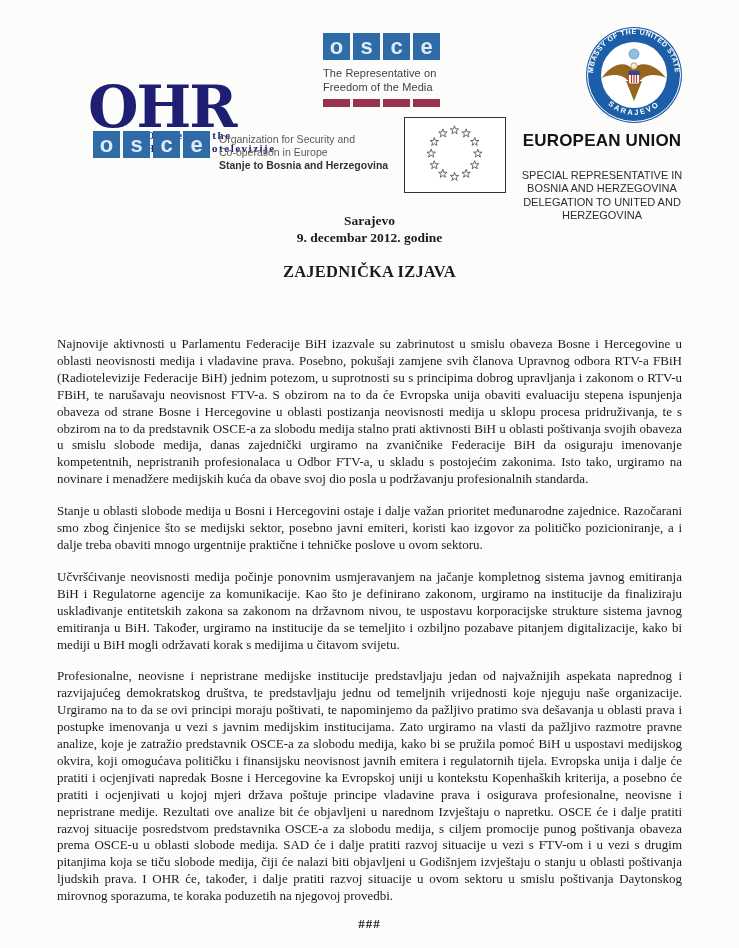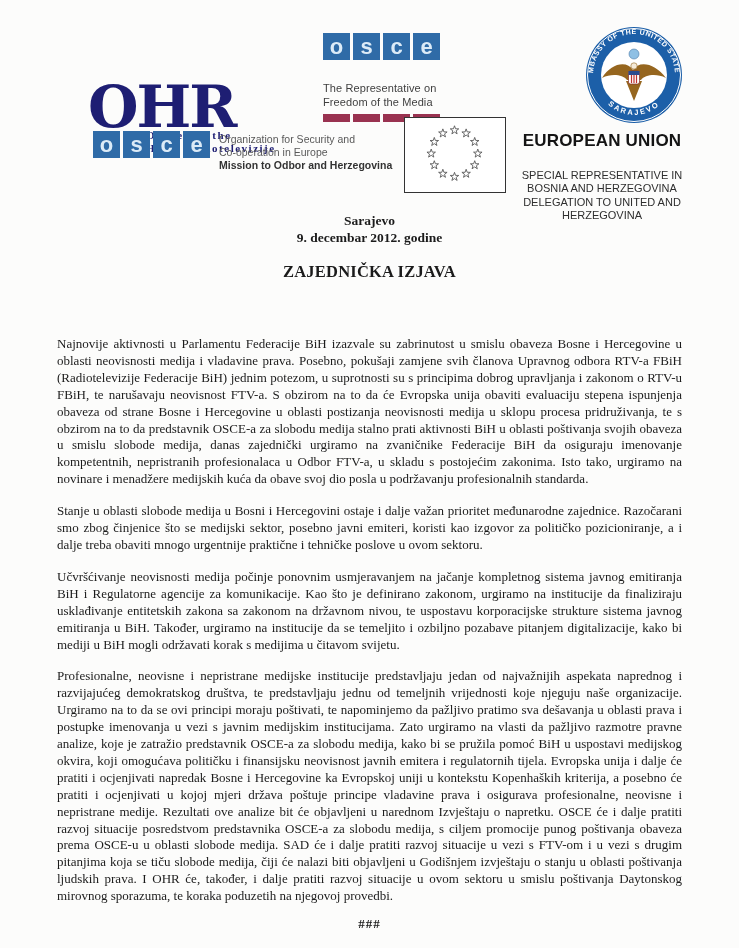--- a/index.html
+++ b/index.html
@@ -19,21 +19,21 @@
     font-size:11px;line-height:13px;letter-spacing:1.5px;word-spacing:4px;color:var(--ohr_navy,#1e1e73);}
 
   
   .sq-row{display:flex;gap:3px;}
   .sq{width:27px;height:27px;background:var(--osce_blue,#2f6ba7);color:var(--osce_letter,#dcebf7);
     font-family:"Liberation Sans",sans-serif;font-weight:bold;font-size:22px;line-height:25px;
     display:flex;align-items:center;justify-content:center;}
 
   
   .rfom{left:323px;top:33px;width:122px;}
-  .rfom-cap{margin-top:22px;font-family:"Liberation Sans",sans-serif;font-size:11px;line-height:13.5px;
+  .rfom-cap{margin-top:7px;font-family:"Liberation Sans",sans-serif;font-size:11px;line-height:13.5px;
     color:#3f3f3f;letter-spacing:.1px;}
   .bar-row{display:flex;gap:3px;margin-top:5px;}
   .bar{width:27px;height:8px;background:var(--osce_maroon,#993250);}
 
   
   .seal{left:584px;top:25px;width:100px;height:100px;}
 
   
   .mission{left:93px;top:131px;display:flex;align-items:flex-start;}
   .mission-cap{margin-left:9px;padding-top:2px;font-family:"Liberation Sans",sans-serif;
@@ -122,21 +122,21 @@
     <div class="abs mission">
       <div class="sq-row">
         <div class="sq">o</div>
         <div class="sq">s</div>
         <div class="sq">c</div>
         <div class="sq">e</div>
       </div>
       <div class="mission-cap">
         <div>Organization for Security and</div>
         <div>Co-operation in Europe</div>
-        <div class="bold">Mission to Odbor and Herzegovina</div>
+        <div class="bold">Stanje to Bosnia and Herzegovina</div>
       </div>
     </div>
 
     <div class="abs eu-flag">
       <svg width="99" height="73" viewBox="0 0 102 74">
         <defs>
           <polygon id="eu-star" points="0,-4.6 1.08,-1.49 4.37,-1.42 1.75,0.57 2.70,3.72 0,1.84 -2.70,3.72 -1.75,0.57 -4.37,-1.42 -1.08,-1.49" fill="#ffffff" stroke="#555555" stroke-width="0.9"></polygon>
         </defs>
         <use href="#eu-star" transform="translate(51,12)"></use>
         <use href="#eu-star" transform="translate(63,15.2)"></use>

